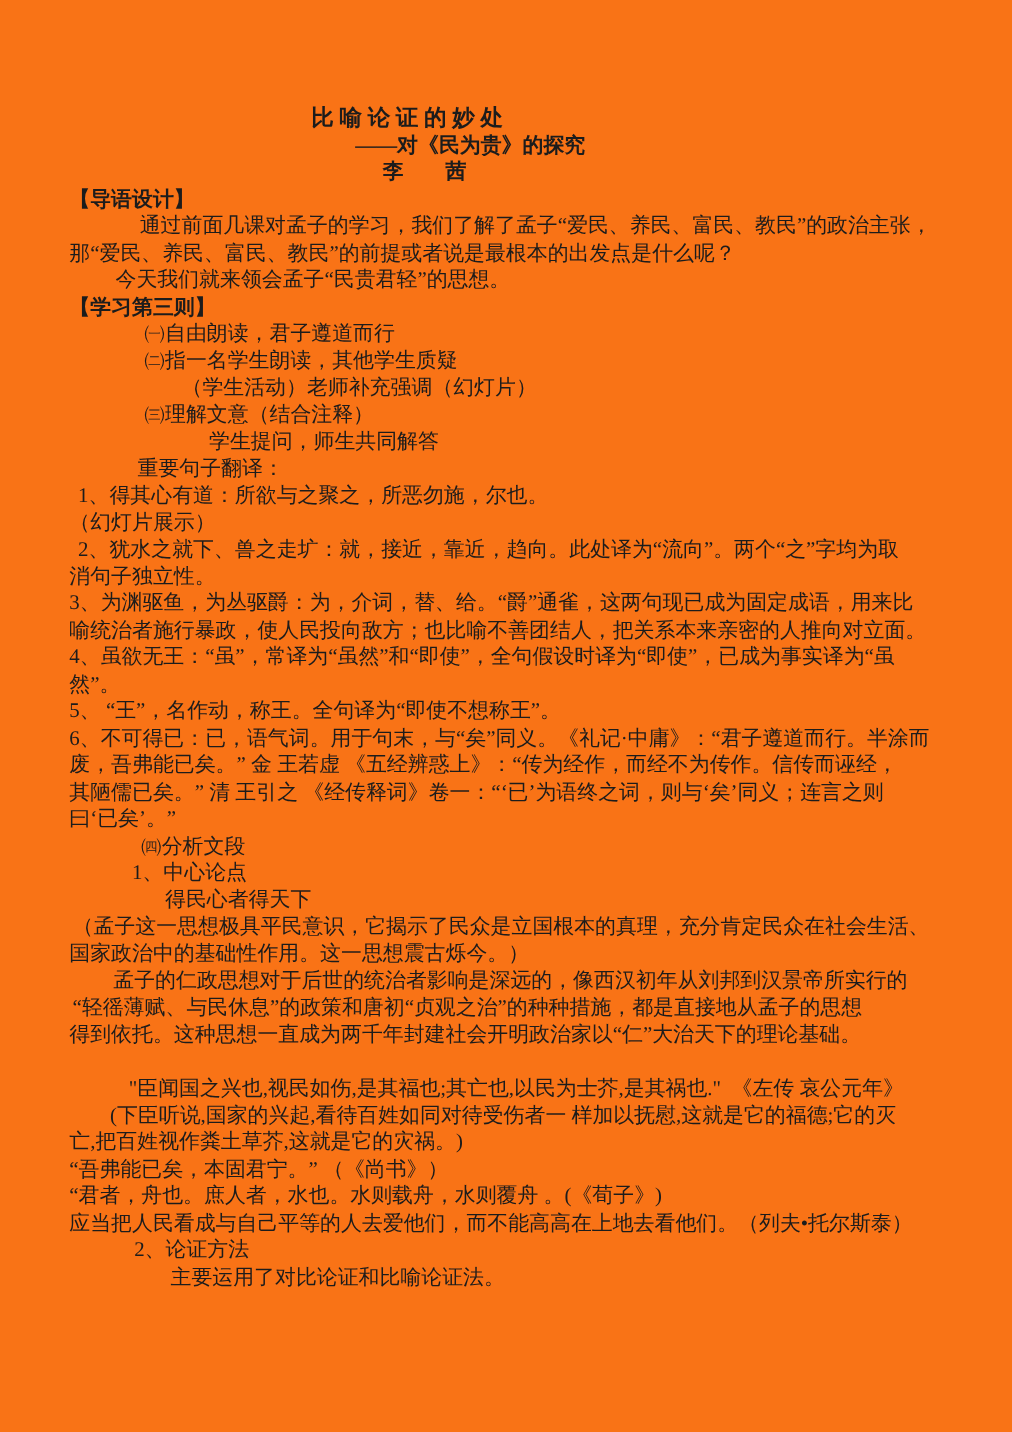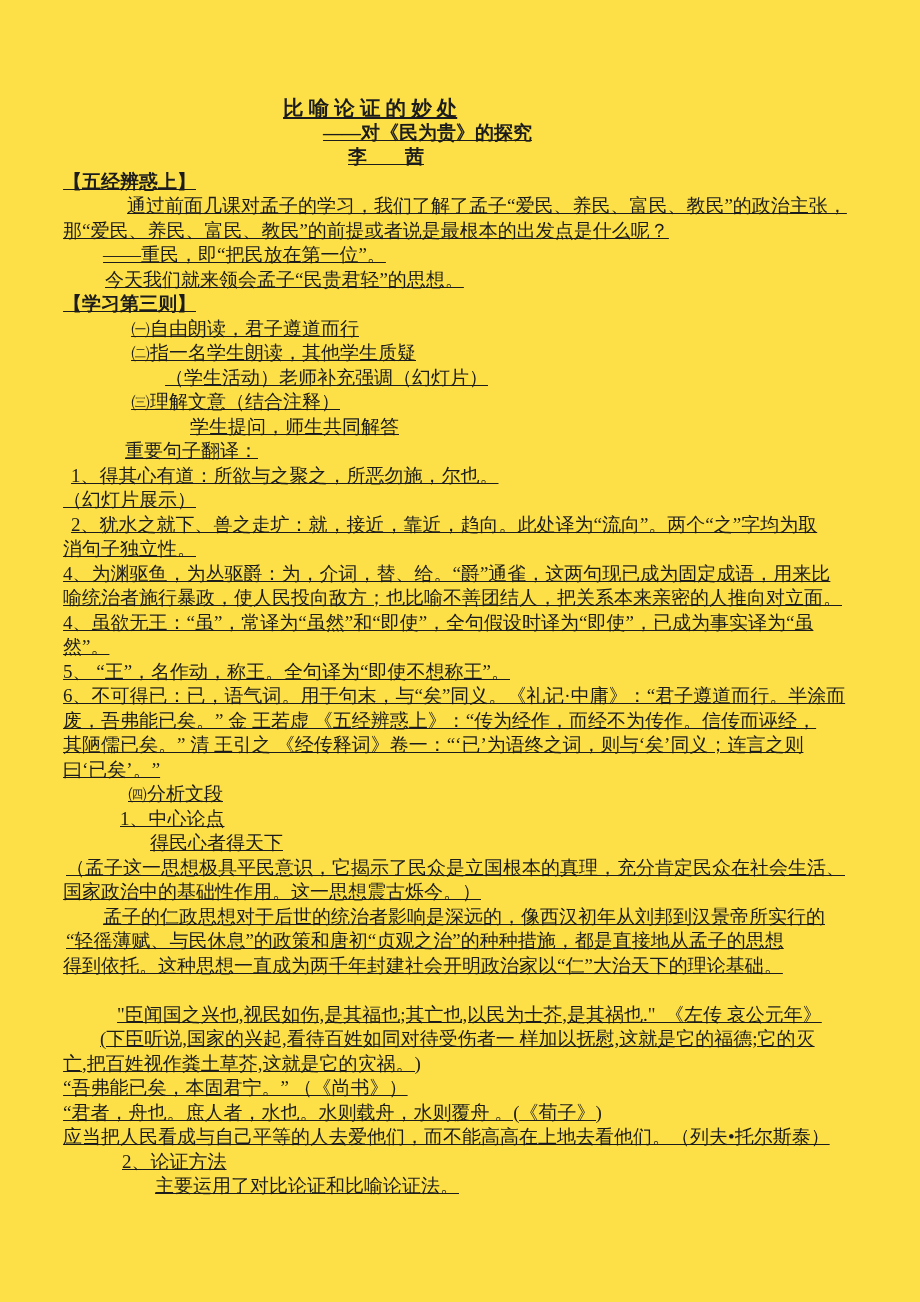--- a/index.html
+++ b/index.html
@@ -27,41 +27,40 @@
   .line.bold {
     font-weight: 700;
   }
   .line.title {
     font-size: 20.5px;
   }
 </style>
 </head>
 <body>
 
-<div class="page" style="background: #fde047; color: rgb(28, 28, 28); text-decoration: underline;">
+<div class="page" style="background: #f97316; color: rgb(28, 28, 28);">
     <div class="line bold title" style="margin-left: 220px;">比 喻 论 证 的 妙 处</div>
     <div class="line bold" style="margin-left: 260px;">——对《民为贵》的探究</div>
     <div class="line bold" style="margin-left: 285px;">李　　茜</div>
-    <div class="line bold" style="margin-left: 0px;">【五经辨惑上】</div>
+    <div class="line bold" style="margin-left: 0px;">【导语设计】</div>
     <div class="line" style="margin-left: 64px;">通过前面几课对孟子的学习，我们了解了孟子“爱民、养民、富民、教民”的政治主张，</div>
     <div class="line" style="margin-left: 0px;">那“爱民、养民、富民、教民”的前提或者说是最根本的出发点是什么呢？</div>
-    <div class="line" style="margin-left: 40px;">——重民，即“把民放在第一位”。</div>
     <div class="line" style="margin-left: 42px;">今天我们就来领会孟子“民贵君轻”的思想。</div>
     <div class="line bold" style="margin-left: 0px;">【学习第三则】</div>
     <div class="line" style="margin-left: 68px;">㈠自由朗读，君子遵道而行</div>
     <div class="line" style="margin-left: 68px;">㈡指一名学生朗读，其他学生质疑</div>
     <div class="line" style="margin-left: 102px;">（学生活动）老师补充强调（幻灯片）</div>
     <div class="line" style="margin-left: 68px;">㈢理解文意（结合注释）</div>
     <div class="line" style="margin-left: 127px;">学生提问，师生共同解答</div>
     <div class="line" style="margin-left: 62px;">重要句子翻译：</div>
     <div class="line" style="margin-left: 8px;">1、得其心有道：所欲与之聚之，所恶勿施，尔也。</div>
     <div class="line" style="margin-left: 0px;">（幻灯片展示）</div>
     <div class="line" style="margin-left: 8px;">2、犹水之就下、兽之走圹：就，接近，靠近，趋向。此处译为“流向”。两个“之”字均为取</div>
     <div class="line" style="margin-left: 0px;">消句子独立性。</div>
-    <div class="line" style="margin-left: 0px;">4、为渊驱鱼，为丛驱爵：为，介词，替、给。“爵”通雀，这两句现已成为固定成语，用来比</div>
+    <div class="line" style="margin-left: 0px;">3、为渊驱鱼，为丛驱爵：为，介词，替、给。“爵”通雀，这两句现已成为固定成语，用来比</div>
     <div class="line" style="margin-left: 0px;">喻统治者施行暴政，使人民投向敌方；也比喻不善团结人，把关系本来亲密的人推向对立面。</div>
     <div class="line" style="margin-left: 0px;">4、虽欲无王：“虽”，常译为“虽然”和“即使”，全句假设时译为“即使”，已成为事实译为“虽</div>
     <div class="line" style="margin-left: 0px;">然”。</div>
     <div class="line" style="margin-left: 0px;">5、 “王”，名作动，称王。全句译为“即使不想称王”。</div>
     <div class="line" style="margin-left: 0px;">6、不可得已：已，语气词。用于句末，与“矣”同义。《礼记·中庸》：“君子遵道而行。半涂而</div>
     <div class="line" style="margin-left: 0px;">废，吾弗能已矣。” 金 王若虚 《五经辨惑上》：“传为经作，而经不为传作。信传而诬经，</div>
     <div class="line" style="margin-left: 0px;">其陋儒已矣。” 清 王引之 《经传释词》卷一：“‘已’为语终之词，则与‘矣’同义；连言之则</div>
     <div class="line" style="margin-left: 0px;">曰‘已矣’。”</div>
     <div class="line" style="margin-left: 65px;">㈣分析文段</div>
     <div class="line" style="margin-left: 57px;">1、中心论点</div>

